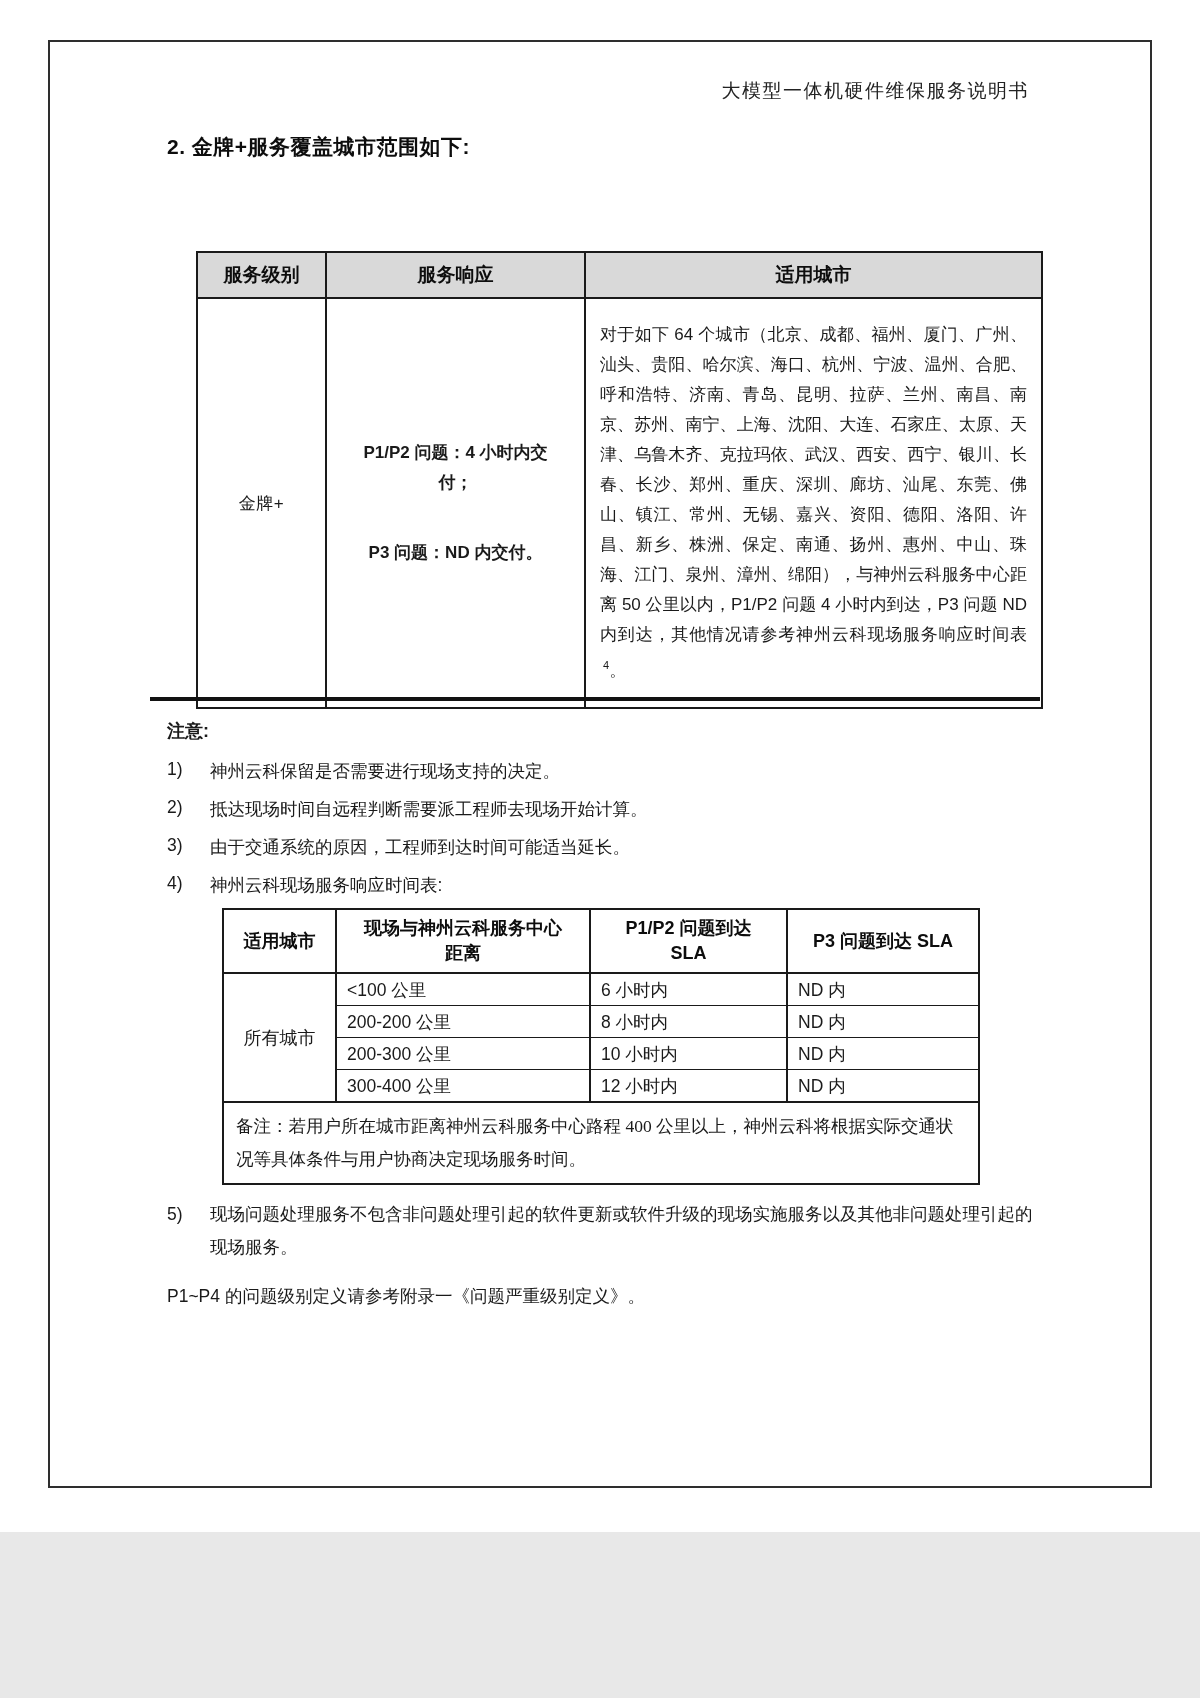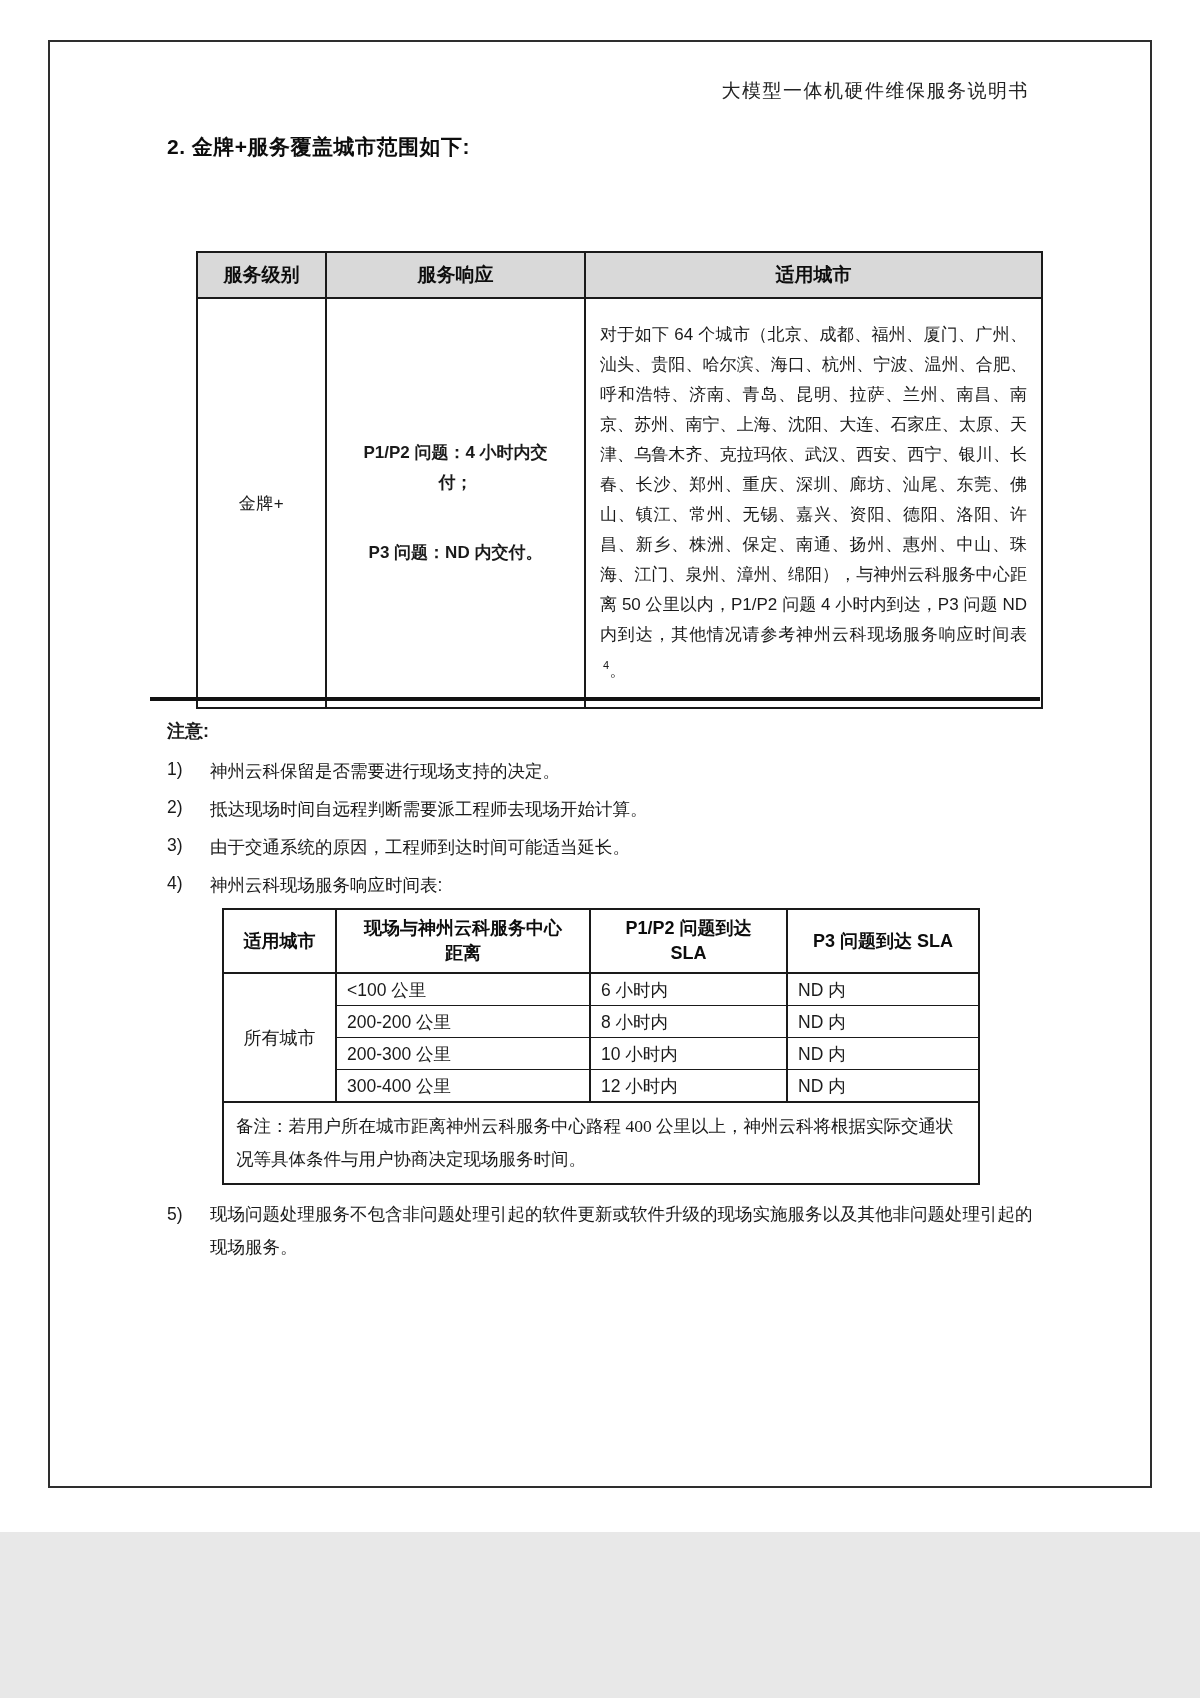--- a/index.html
+++ b/index.html
@@ -184,17 +184,18 @@
         <td class="remark-cell" colspan="4">备注：若用户所在城市距离神州云科服务中心路程 400 公里以上，神州云科将根据实际交通状况等具体条件与用户协商决定现场服务时间。</td>
       </tr>
     </tbody>
   </table>
 
   <div class="note-item" id="note-5">
     <span class="note-num">5)</span>
     <span class="note-text">现场问题处理服务不包含非问题处理引起的软件更新或软件升级的现场实施服务以及其他非问题处理引起的现场服务。</span>
   </div>
 
+  <div class="closing-line">P1~P4 的问题级别定义请参考附录一《问题严重级别定义》。</div>
 
   <div class="page-footer">
     <span class="num">17</span><span class="sep">/</span><span class="num">24</span>
   </div>
 </div>
 
 </body></html>

